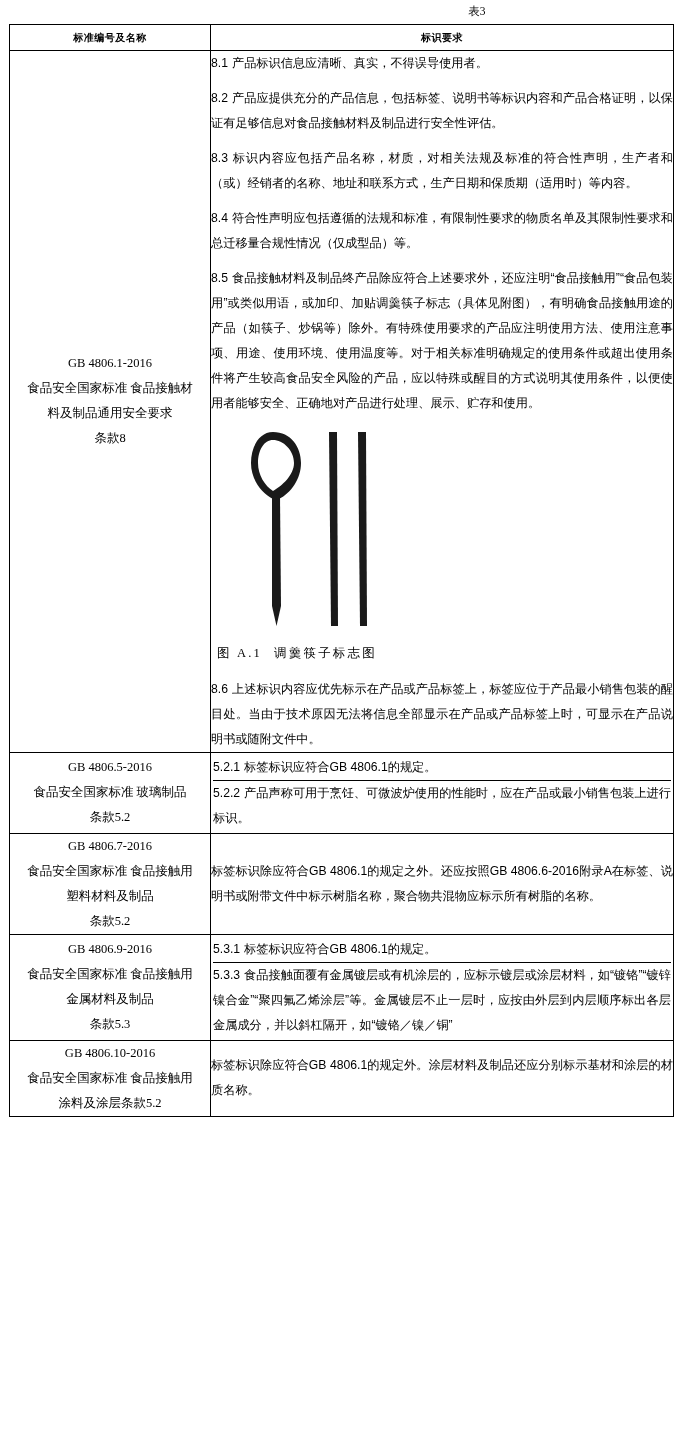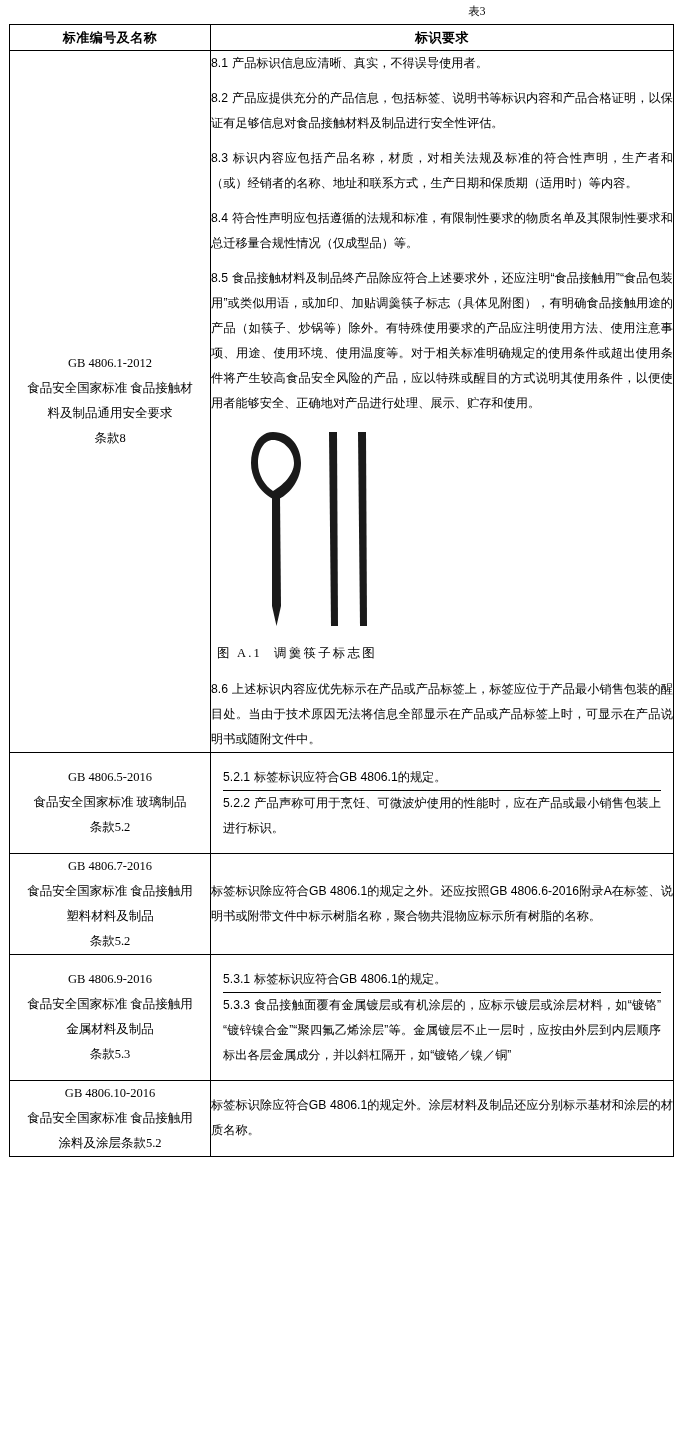--- a/index.html
+++ b/index.html
@@ -52,21 +52,21 @@
     padding: 0;
   }
   col.col-std { width: 201px; }
   col.col-req { width: 463px; }
 
   
   .hdr-cell {
     height: 25px;
     text-align: center;
     font-weight: bold;
-    font-size: 13px;
+    font-size: 10px;
     font-family: "Liberation Sans", "DejaVu Sans", sans-serif;
     letter-spacing: 0.5px;
   }
 
   
   .std-cell {
     text-align: center;
     font-family: "Liberation Serif", "DejaVu Serif", serif;
     font-size: 12.5px;
     line-height: 2.0;
@@ -101,21 +101,21 @@
     margin: 0;
   }
   table.sub > tbody > tr > td {
     border: 0;
     border-bottom: 1px solid #000000;
     padding: 0;
   }
   table.sub > tbody > tr:last-child > td {
     border-bottom: 0;
   }
-  .req-cell.nopad { padding: 12px; }
+  .req-cell.nopad { padding: 2px; }
 
   
   .figure-block {
     margin: 14px 0 10px 0;
     text-align: left;
   }
   .figure-art {
     width: 150px;
     height: 205px;
     margin-left: 34px;
@@ -146,21 +146,21 @@
     <thead>
       <tr>
         <th class="hdr-cell">标准编号及名称</th>
         <th class="hdr-cell">标识要求</th>
       </tr>
     </thead>
     <tbody>
 
       <tr>
         <td class="std-cell">
-          <span class="ln">GB 4806.1-2012</span>
+          <span class="ln">GB 4806.1-2016</span>
           <span class="ln">食品安全国家标准 食品接触材</span>
           <span class="ln">料及制品通用安全要求</span>
           <span class="ln">条款8</span>
         </td>
         <td class="req-cell">
           <p>
             <span class="clause-no">8.1</span><span class="sp"></span><span>产品标识信息应清晰、真实，不得误导使用者。</span>
           </p>
           <p>
             <span class="clause-no">8.2</span><span class="sp"></span><span>产品应提供充分的产品信息，包括标签、说明书等标识内容和产品合格证明，以保证有足够信息对食品接触材料及制品进行安全性评估。</span>

